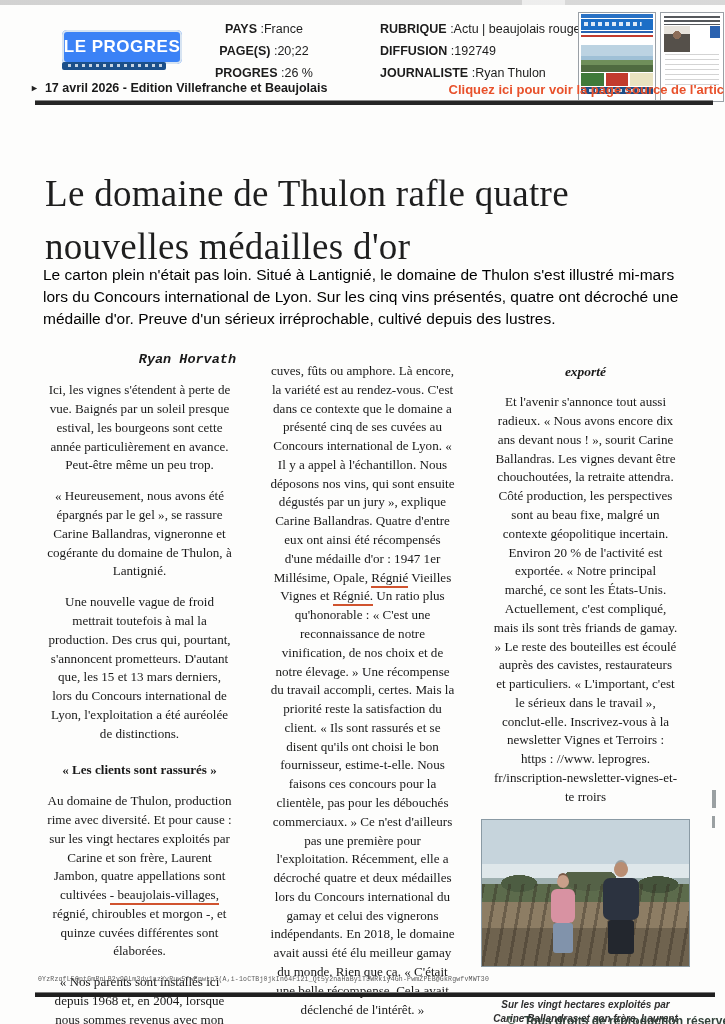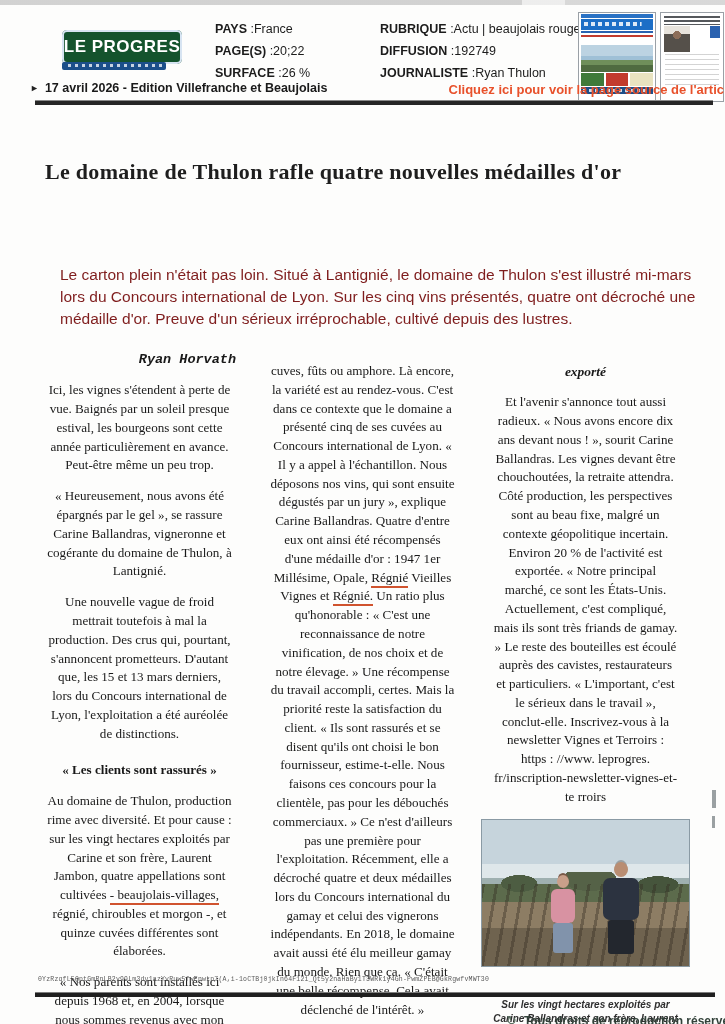--- a/index.html
+++ b/index.html
@@ -6,21 +6,21 @@
   body{
     width:725px;height:1024px;position:relative;overflow:hidden;
     background:#fdfdfc;font-family:"Liberation Sans",sans-serif;
   }
   
   .scan-topband{position:absolute;left:0;top:0;width:725px;height:5px;
     background:linear-gradient(90deg,#c4c4c4 0 72%,#e8e8e8 72% 78%,#cccccc 78% 100%);opacity:.75;}
   .edge-mark{position:absolute;background:#9aa0a2;}
   
   .logo{position:absolute;left:62px;top:30px;width:120px;height:34px;
-    background:#14532d;border-radius:5px;display:flex;align-items:center;justify-content:center;
+    background:#3b82f6;border-radius:5px;display:flex;align-items:center;justify-content:center;
     box-shadow:0 0 0 2px #d7e4f2 inset;}
   .logo span{color:#fff;font-weight:bold;font-size:17px;letter-spacing:.5px;font-family:"Liberation Sans",sans-serif;}
   .logo-strip{position:absolute;left:62px;top:62px;width:104px;height:8px;background:#1b4f8a;
     background-image:repeating-linear-gradient(90deg,rgba(255,255,255,.75) 0 3px,transparent 3px 7px);
     background-size:100% 3px;background-position:6px 2px;background-repeat:no-repeat;border-radius:2px;}
   .meta-col{position:absolute;top:18px;font-size:12.5px;line-height:22px;color:#1c1c1c;}
   .meta-label{font-weight:bold;}
   .thumb{position:absolute;top:12px;border:1px solid #9aa0a6;background:#fff;overflow:hidden;}
   .t1{left:578px;width:76px;height:88px;}
   .t1-topbar{height:4px;background:#2a72c4;margin:1px 2px 1px 2px;}
@@ -48,25 +48,25 @@
   .t2-blue{width:10px;height:12px;background:#2a62b0;margin-left:auto;}
   .t2-body{height:34px;margin:2px 4px;
     background:repeating-linear-gradient(180deg,#c9c9c9 0 1px,transparent 1px 5px);opacity:.8;}
   .date-line{position:absolute;left:30px;top:81px;font-size:12.5px;font-weight:bold;color:#1a1a1a;white-space:nowrap;}
   .date-arrow{font-size:9px;vertical-align:1px;margin-right:6px;color:#222;}
   .source-link{position:absolute;right:1px;top:82px;font-size:13px;font-weight:bold;
     color:#e8512b;white-space:nowrap;cursor:pointer;}
   .header-rule{position:absolute;left:35px;top:101px;width:678px;height:4px;background:#262626;
     box-shadow:0 -1px 0 #8a8a8a;}
   
-  .title{position:absolute;left:45px;top:156px;width:608px;
-    font-family:"Liberation Serif",serif;font-weight:bold;font-size:22px;line-height:1.42;
+  .title{position:absolute;left:45px;top:168px;width:608px;
+    font-family:"Liberation Serif",serif;font-weight:normal;font-size:37px;line-height:1.42;
     color:#1e1e1e;letter-spacing:.3px;}
-  .lede{position:absolute;left:60px;top:264px;width:650px;
-    font-family:"Liberation Sans",sans-serif;font-size:15.5px;line-height:1.42;color:#7f1d1d;}
+  .lede{position:absolute;left:43px;top:264px;width:650px;
+    font-family:"Liberation Sans",sans-serif;font-size:15.5px;line-height:1.42;color:#000000;}
   .columns{position:absolute;left:35px;top:350px;width:655px;display:flex;gap:14px;}
   .col{width:209px;font-family:"Liberation Serif",serif;font-size:13.1px;line-height:1.435;color:#191919;}
   .col p{margin:12px;text-align:center;}
   .byline{font-weight:bold;font-style:italic;text-align:right;padding-right:8px;font-size:13.5px;font-family:Liberation Mono, monospace;}
   .subhead-bold{font-weight:bold;margin-top:18px !important;}
   .subhead-italic{font-weight:bold;font-style:italic;margin-top:26px !important;font-size:13.5px;}
   .subhead-italic-top{font-weight:bold;font-style:italic;font-size:13.5px;margin:0;}
   .mark{border-bottom:2px solid #d0532e;padding-bottom:1px;}
   
   .photo{position:relative;margin-top:10px;width:207px;height:146px;border:1px solid #8a9aa4;
@@ -106,24 +106,24 @@
 
 <div class="scan-topband"></div>
 <div class="edge-mark" style="left:712px;top:790px;width:4px;height:18px;"></div>
 <div class="edge-mark" style="left:712px;top:816px;width:3px;height:12px;"></div>
 
 <div class="logo">
   <span>LE PROGRES</span>
 </div>
 <div class="logo-strip"></div>
 
-<div class="meta-col" style="left:215px;">
+<div class="meta-col" style="left:215px;text-align:center;">
   <div><span class="meta-label">PAYS</span><span class="meta-value"> :France</span></div>
   <div><span class="meta-label">PAGE(S)</span><span class="meta-value"> :20;22</span></div>
-  <div><span class="meta-label">SURFACE</span><span class="meta-value"> :26 %</span></div>
+  <div><span class="meta-label">PROGRES</span><span class="meta-value"> :26 %</span></div>
 </div>
 
 <div class="meta-col" style="left:380px;">
   <div><span class="meta-label">RUBRIQUE</span><span class="meta-value"> :Actu | beaujolais rouge</span></div>
   <div><span class="meta-label">DIFFUSION</span><span class="meta-value"> :192749</span></div>
   <div><span class="meta-label">JOURNALISTE</span><span class="meta-value"> :Ryan Thulon</span></div>
 </div>
 
 <div class="thumb t1">
   <div class="t1-topbar"></div>

